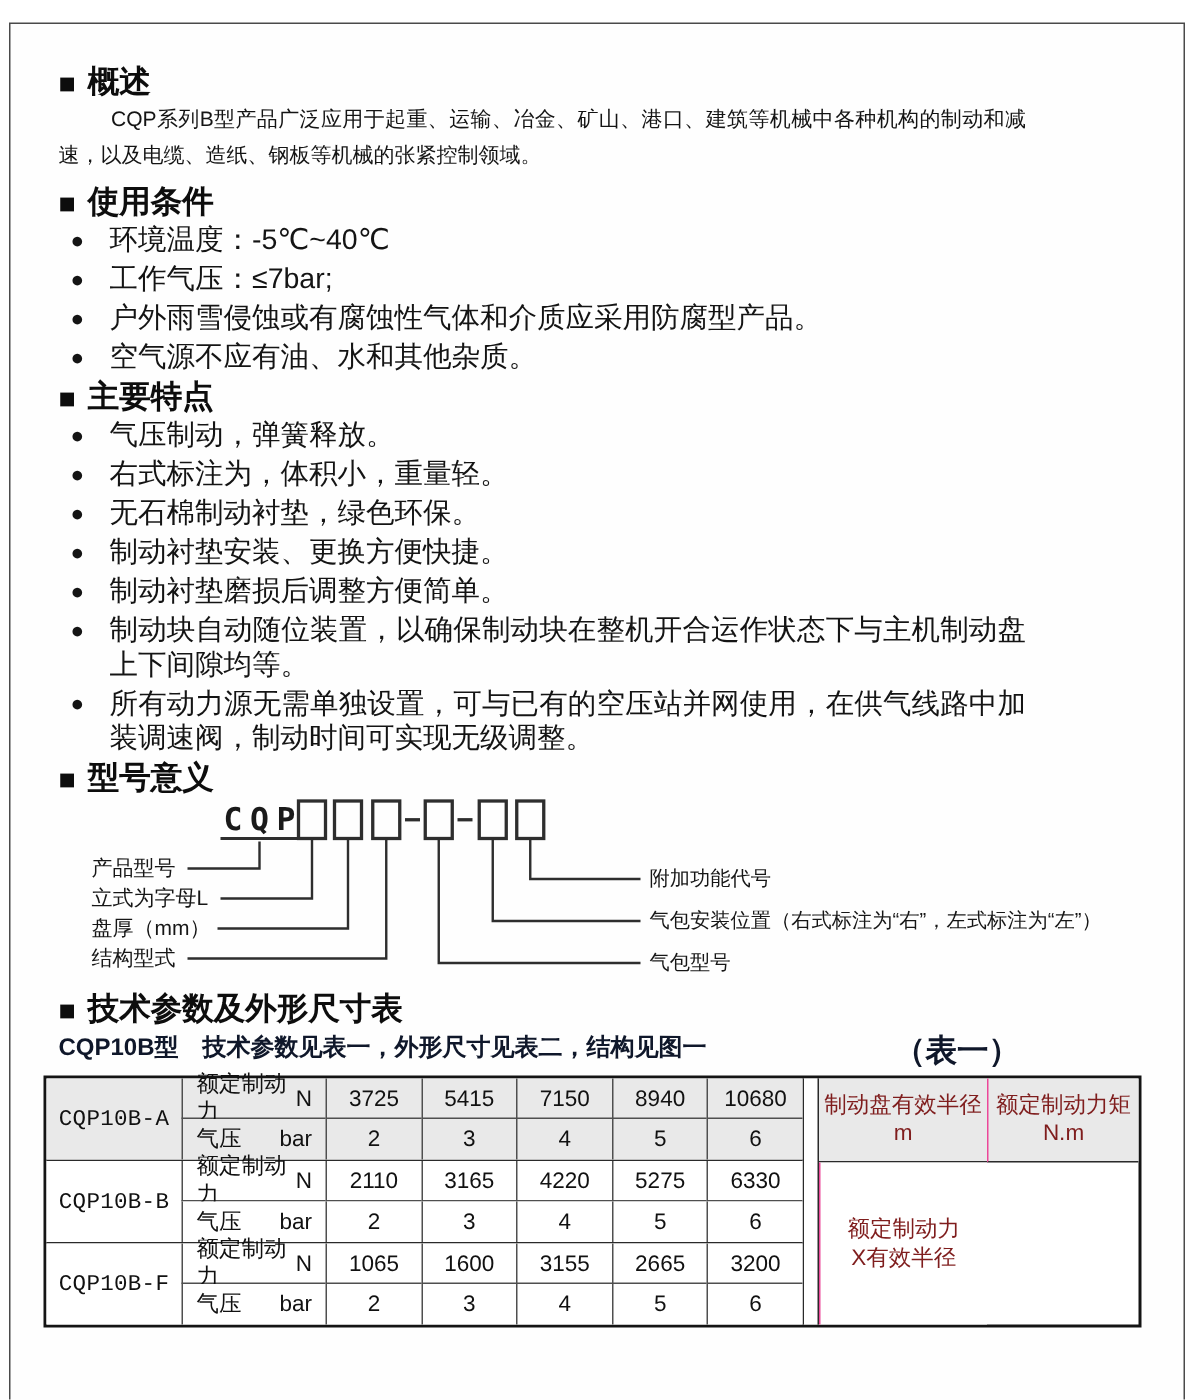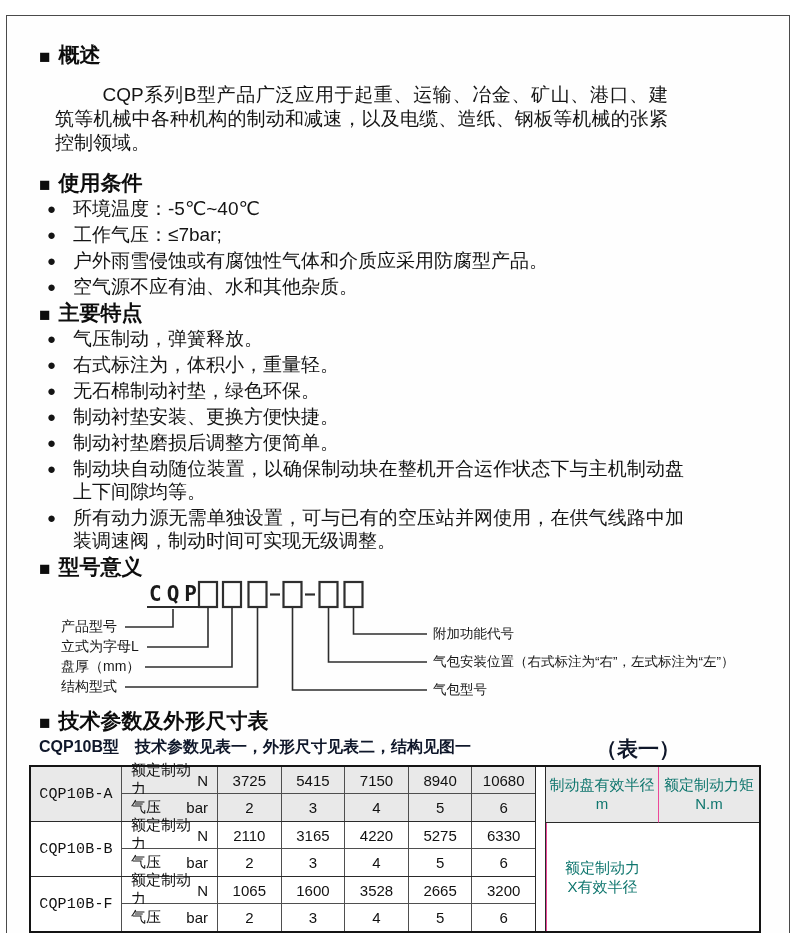--- a/index.html
+++ b/index.html
@@ -15,21 +15,21 @@
   }
   .content{width:645px;}
   
   .h{
     display:flex;align-items:center;gap:8px;
     font-size:21px;font-weight:bold;line-height:24px;color:#0d0d0d;
   }
   .h .sq{font-size:19px;line-height:1;transform:translateY(1px);}
   
   .para{
-    margin:16px;font-size:19px;line-height:24px;text-align:justify;
+    margin:0;font-size:14px;line-height:24px;text-align:justify;
     text-indent:2.5em;color:#141414;
   }
   
   ul.blist{list-style:none;margin:2px 0 0 0;padding:0 0 0 8px;}
   ul.blist li{
     display:flex;align-items:flex-start;
     font-size:19px;line-height:23px;margin-bottom:3px;color:#141414;
   }
   ul.blist li .blt{
     flex:0 0 19px;margin-right:7px;font-size:15px;line-height:23px;
@@ -64,21 +64,21 @@
      grid-template-rows:27px 27px;}
   .g + .g{border-top:1.5px solid #2a2a2a;}
   .g.shaded .c{background:#e9e9e9;}
   .c{display:flex;align-items:center;justify-content:center;
      font-size:15px;color:#111;box-sizing:border-box;background:#fff;}
   .c.model{grid-row:1 / span 2;font-size:15px;letter-spacing:.2px;font-family:Liberation Mono, monospace;}
   .c.p{justify-content:space-between;padding:0 9px;border-left:1px solid #4f4f4f;}
   .c.v{border-left:1px solid #4f4f4f;}
   .c.r1{border-bottom:1px solid #4f4f4f;}
   .rcell{display:flex;align-items:center;justify-content:center;text-align:center;
-     font-size:15px;line-height:19px;color:#0f766e;box-sizing:border-box;
+     font-size:15px;line-height:19px;color:#7f1d1d;box-sizing:border-box;
      white-space:pre-line;background:#fff;}
   .rcell.rh{background:#e9e9e9;border-bottom:1.5px solid #2a2a2a;}
   .rcell.c1{border-left:1px solid #ec4899;}
   .rcell.rb0{font-size:14.5px;}
 </style>
 </head>
 <body>
 
 <div class="frame">
 <div class="content">
@@ -242,21 +242,21 @@
       </div>
 
       <div class="g">
         <div class="c model">CQP10B-F</div>
         <div class="c p r1">
               <span>额定制动力</span>
               <span>N</span>
             </div>
         <div class="c v r1">1065</div>
         <div class="c v r1">1600</div>
-        <div class="c v r1">3528</div>
+        <div class="c v r1">3155</div>
         <div class="c v r1">2665</div>
         <div class="c v r1">3200</div>
         <div class="c p">
               <span>气压</span>
               <span>bar</span>
             </div>
         <div class="c v">2</div>
         <div class="c v">3</div>
         <div class="c v">4</div>
         <div class="c v">5</div>

